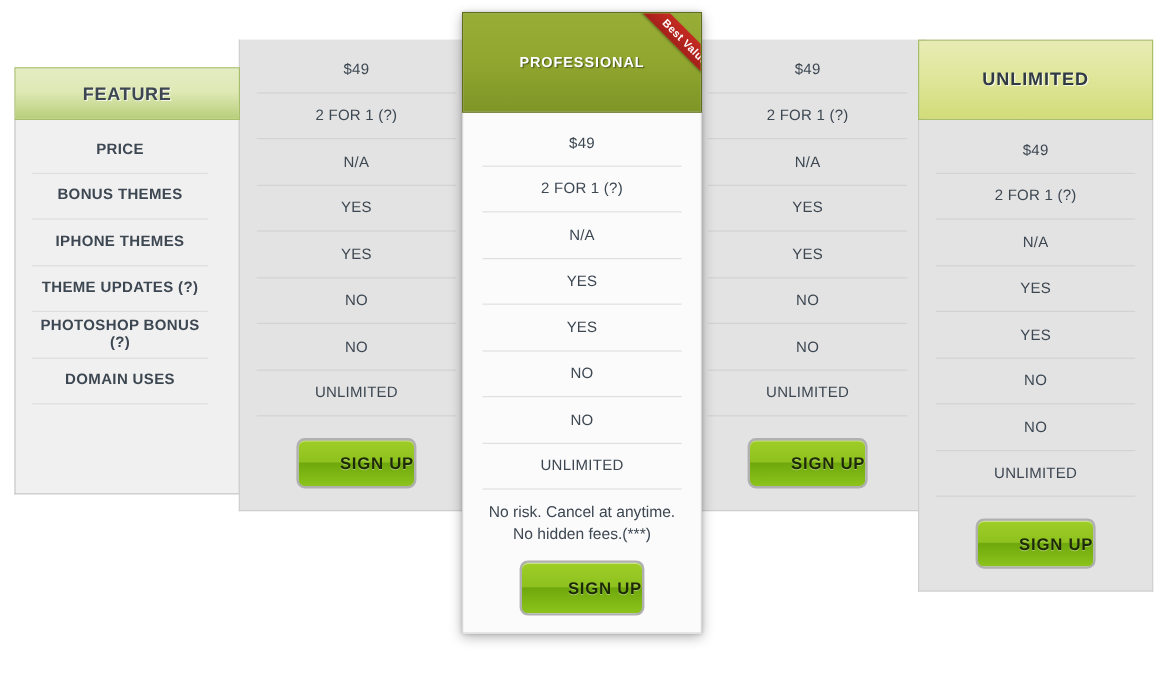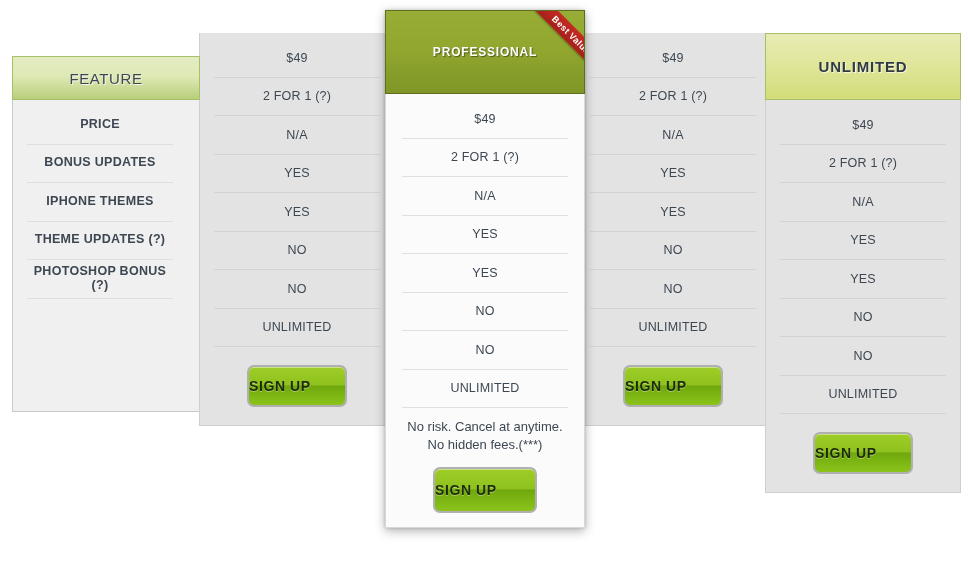--- a/index.html
+++ b/index.html
@@ -31,21 +31,21 @@
     box-sizing: border-box;
     background: linear-gradient(to bottom, #e4ecc2 0%, #dfe9b6 45%, #b8cf7a 100%);
     border: 1px solid #a8bf6a;
     display: flex;
     align-items: center;
     justify-content: center;
     z-index: 6;
   }
   .feature-head-label {
     font-size: 15px;
-    font-weight: normal;
+    font-weight: bold;
     color: #3d4752;
     letter-spacing: 0.6px;
     text-shadow: 1px 1px 0 rgba(255,255,255,0.75);
   }
   .feature-body {
     position: absolute;
     left: 12px;
     top: 100px;
     width: 188px;
     height: 312px;
@@ -226,21 +226,21 @@
     background:
       linear-gradient(to bottom,
         #9ecd26 0%,
         #8fc21f 47%,
         #6fa80c 50%,
         #8cc41c 100%);
     color: #1d2a06;
     font-size: 14px;
     font-weight: bold;
     letter-spacing: 0.6px;
-    text-align: left;
+    text-align: right;
     cursor: pointer;
     text-shadow: 0 1px 0 rgba(255,255,255,0.35);
     box-shadow: inset 0 1px 0 rgba(255,255,255,0.45);
   }
   .plan .signup {
     width: 100px;
     height: 42px;
     line-height: 38px;
   }
   .featured .signup {
@@ -254,24 +254,25 @@
 <body>
 
 <div id="table-wrap">
 
   <div class="feature-head">
     <span class="feature-head-label">FEATURE</span>
   </div>
 
   <div class="feature-body">
     <div class="cell">PRICE</div>
-    <div class="cell">BONUS UPDATES</div>
+    <div class="cell">BONUS THEMES</div>
     <div class="cell">IPHONE THEMES</div>
     <div class="cell">THEME UPDATES (?)</div>
     <div class="cell">PHOTOSHOP BONUS (?)</div>
+    <div class="cell">DOMAIN USES</div>
   </div>
 
   <div class="plan" id="plan-basic">
     <div class="plan-body">
       <div class="cell">$49</div>
       <div class="cell">2 FOR 1 (?)</div>
       <div class="cell">N/A</div>
       <div class="cell">YES</div>
       <div class="cell">YES</div>
       <div class="cell">NO</div>

